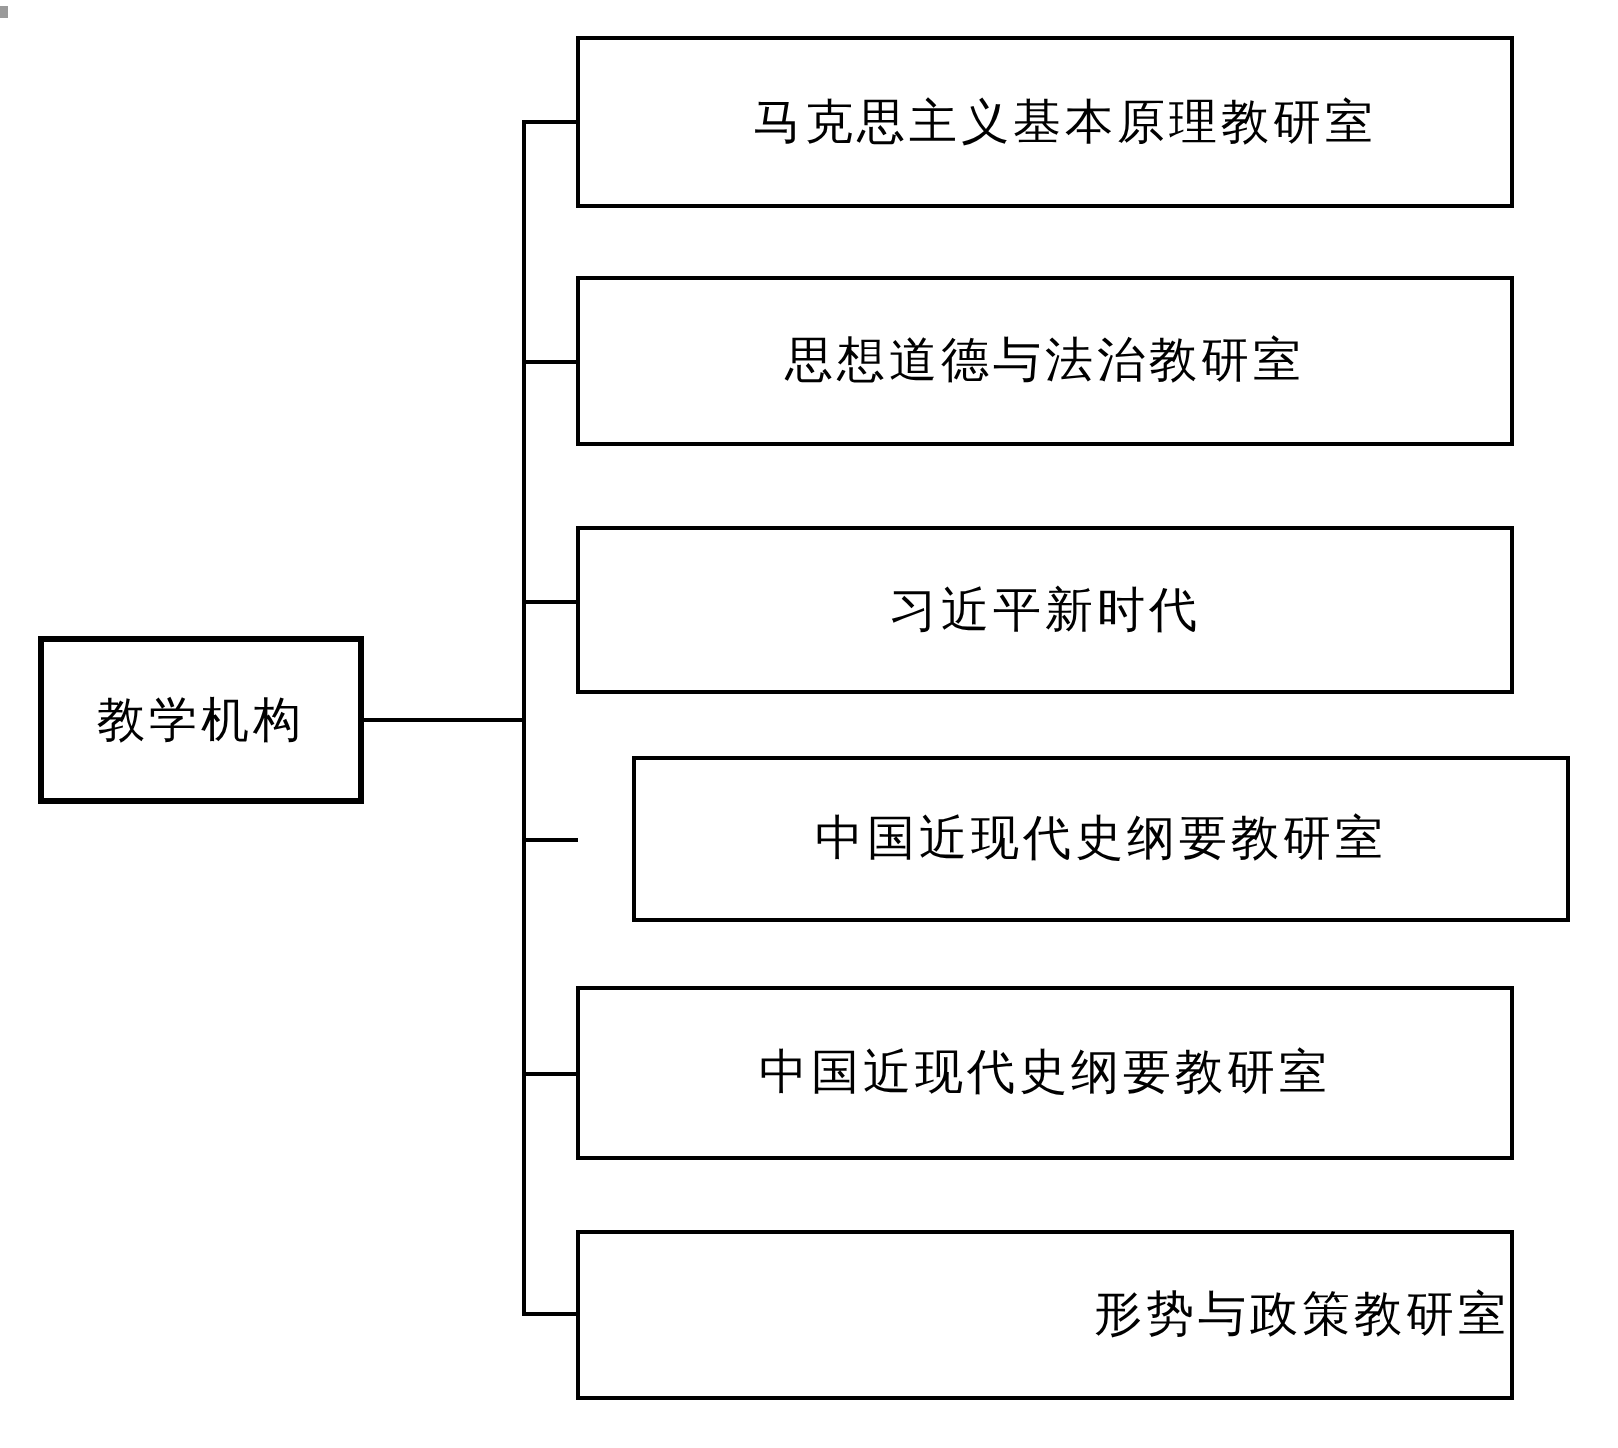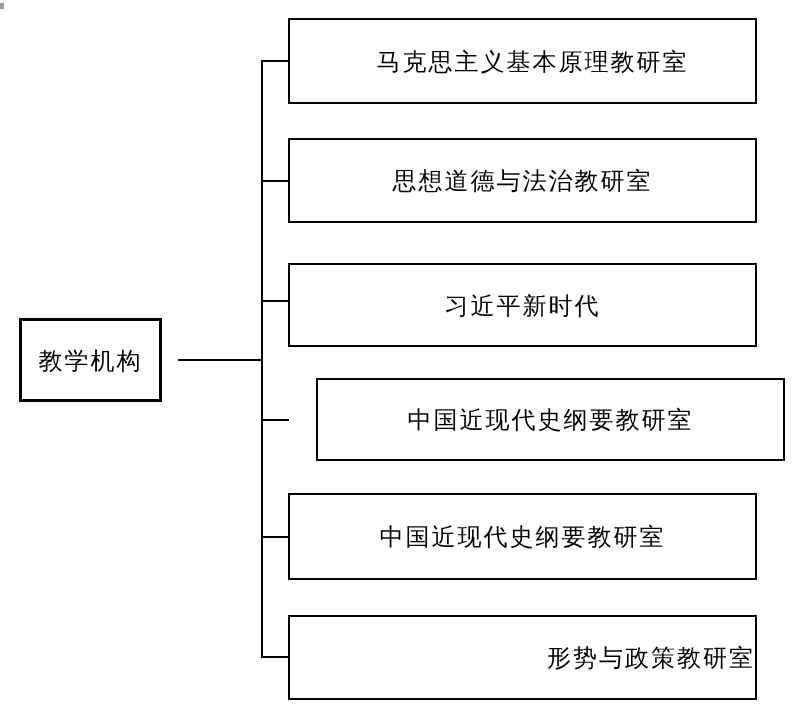--- a/index.html
+++ b/index.html
@@ -29,21 +29,21 @@
     letter-spacing: 2px;
   }
   .node .label {
     display: block;
     line-height: 37px;
     white-space: nowrap;
   }
   .root {
     left: 19px;
     top: 318px;
-    width: 143px;
+    width: 163px;
     height: 84px;
     border: 3px solid #000000;
   }
   .child {
     left: 288px;
     width: 469px;
     border: 2px solid #000000;
   }
   .c1 { top: 18px;  height: 86px; padding-left: 20px; }
   .c2 { top: 138px; height: 85px; }

